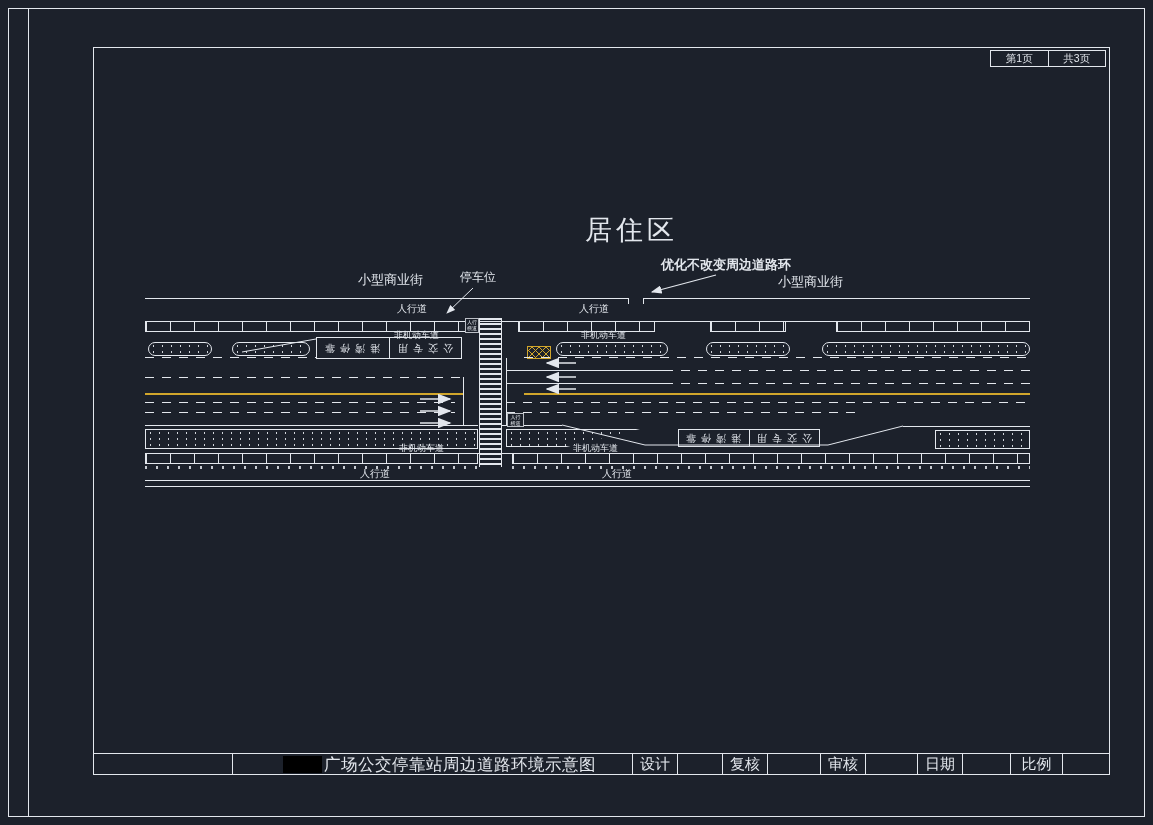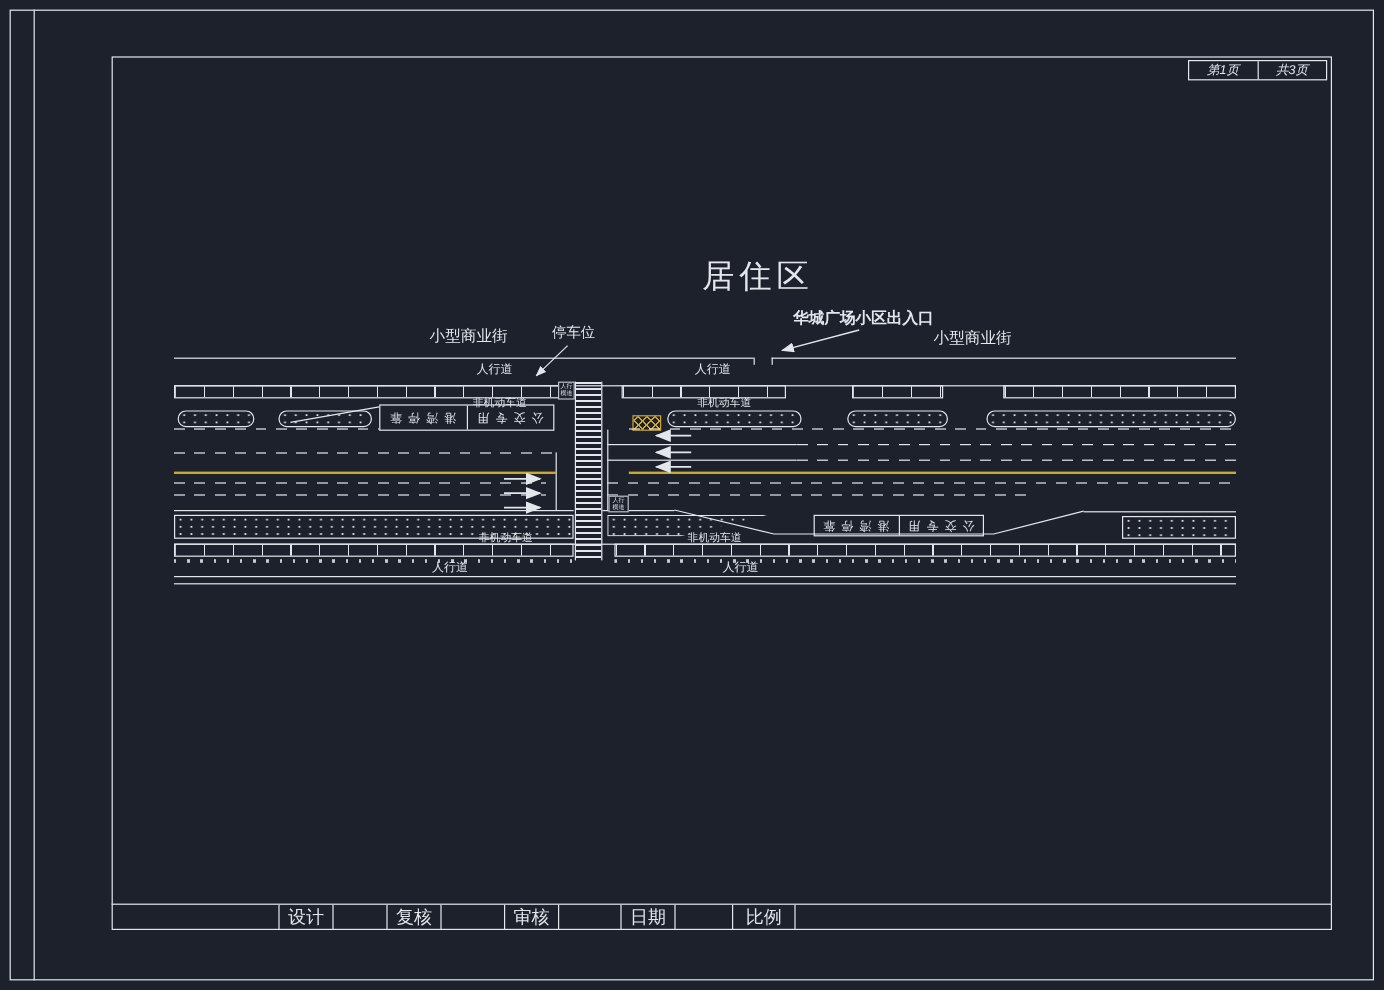--- a/index.html
+++ b/index.html
@@ -15,21 +15,21 @@
     font-family:"Liberation Sans", sans-serif;
     position:relative;
     overflow:hidden;
     color:var(--tx);
   }
   
   .outer-border{position:absolute;left:8px;top:8px;width:1137px;height:809px;border:1px solid var(--ln);}
   .inner-left-line{position:absolute;left:28px;top:8px;width:1px;height:809px;background:var(--ln);}
   .frame{position:absolute;left:93px;top:47px;width:1017px;height:728px;border:1px solid var(--ln);}
   
-  .pagebox{position:absolute;left:990px;top:50px;width:116px;height:17px;display:flex;border:1px solid var(--ln);font-style:italic;}
+  .pagebox{position:absolute;left:990px;top:50px;width:116px;height:17px;display:flex;border:1px solid var(--ln);}
   .pagebox div{flex:1;display:flex;align-items:center;justify-content:center;font-size:10.5px;color:var(--tx);}
   .pagebox div+div{border-left:1px solid var(--ln);}
   
   .hl{position:absolute;height:1px;background:var(--ln);}
   .vl{position:absolute;width:1px;background:var(--ln);}
   .dl{position:absolute;height:1px;background:repeating-linear-gradient(90deg,var(--ln) 0 9px,transparent 9px 17px);}
   .yl{position:absolute;height:2px;background:var(--yw);}
   .tiles{position:absolute;height:11px;border:1px solid var(--ln);background:repeating-linear-gradient(90deg,var(--ln) 0 1px,transparent 1px 24px);}
   .ticks{position:absolute;height:3px;background:repeating-linear-gradient(90deg,var(--ln) 0 2px,transparent 2px 11px);opacity:.85;}
   .island{position:absolute;height:14px;border:1px solid var(--ln);border-radius:7px;
@@ -66,21 +66,21 @@
 <div class="frame"></div>
 
 <div class="pagebox">
   <div>第1页</div>
   <div>共3页</div>
 </div>
 
 <div class="lbl" style="left:585px;top:217px;font-size:27px;letter-spacing:4px;">居住区</div>
 <div class="lbl" style="left:358px;top:273px;font-size:13px;">小型商业街</div>
 <div class="lbl" style="left:460px;top:271px;font-size:12px;">停车位</div>
-<div class="lbl" style="left:661px;top:258px;font-size:13px;font-weight:bold;">华城广场小区出入口</div>
+<div class="lbl" style="left:661px;top:258px;font-size:13px;font-weight:bold;">优化不改变周边道路环</div>
 <div class="lbl" style="left:778px;top:275px;font-size:13px;">小型商业街</div>
 
 <div class="hl" style="left:145px;top:298px;width:483px;"></div>
 <div class="hl" style="left:643px;top:298px;width:387px;"></div>
 <div class="vl" style="left:628px;top:298px;height:6px;"></div>
 <div class="vl" style="left:643px;top:298px;height:6px;"></div>
 
 <div class="lbl" style="left:397px;top:304px;font-size:10px;">人行道</div>
 <div class="lbl" style="left:579px;top:304px;font-size:10px;">人行道</div>
 <div class="hl" style="left:145px;top:321px;width:885px;"></div>
@@ -184,20 +184,24 @@
 
   <path d="M562,425 L645,445 L828,445 L903,426" stroke="#e3e7ed" stroke-width="1" fill="none"></path>
   <path d="M316,339 L242,352" stroke="#e3e7ed" stroke-width="1" fill="none"></path>
 </svg>
 
 <div class="note">
 </div>
 
 <div class="titlebar">
   <div class="cell" style="width:139px;"></div>
+  <div class="cell title" style="width:400px;">
+    <span class="redact"></span>
+    <span>广场公交停靠站周边道路环境示意图</span>
+  </div>
   <div class="cell" style="width:45px;">设计</div>
   <div class="cell" style="width:45px;"></div>
   <div class="cell" style="width:45px;">复核</div>
   <div class="cell" style="width:53px;"></div>
   <div class="cell" style="width:45px;">审核</div>
   <div class="cell" style="width:52px;"></div>
   <div class="cell" style="width:45px;">日期</div>
   <div class="cell" style="width:48px;"></div>
   <div class="cell" style="width:52px;">比例</div>
   <div class="cell" style="width:48px;"></div>

